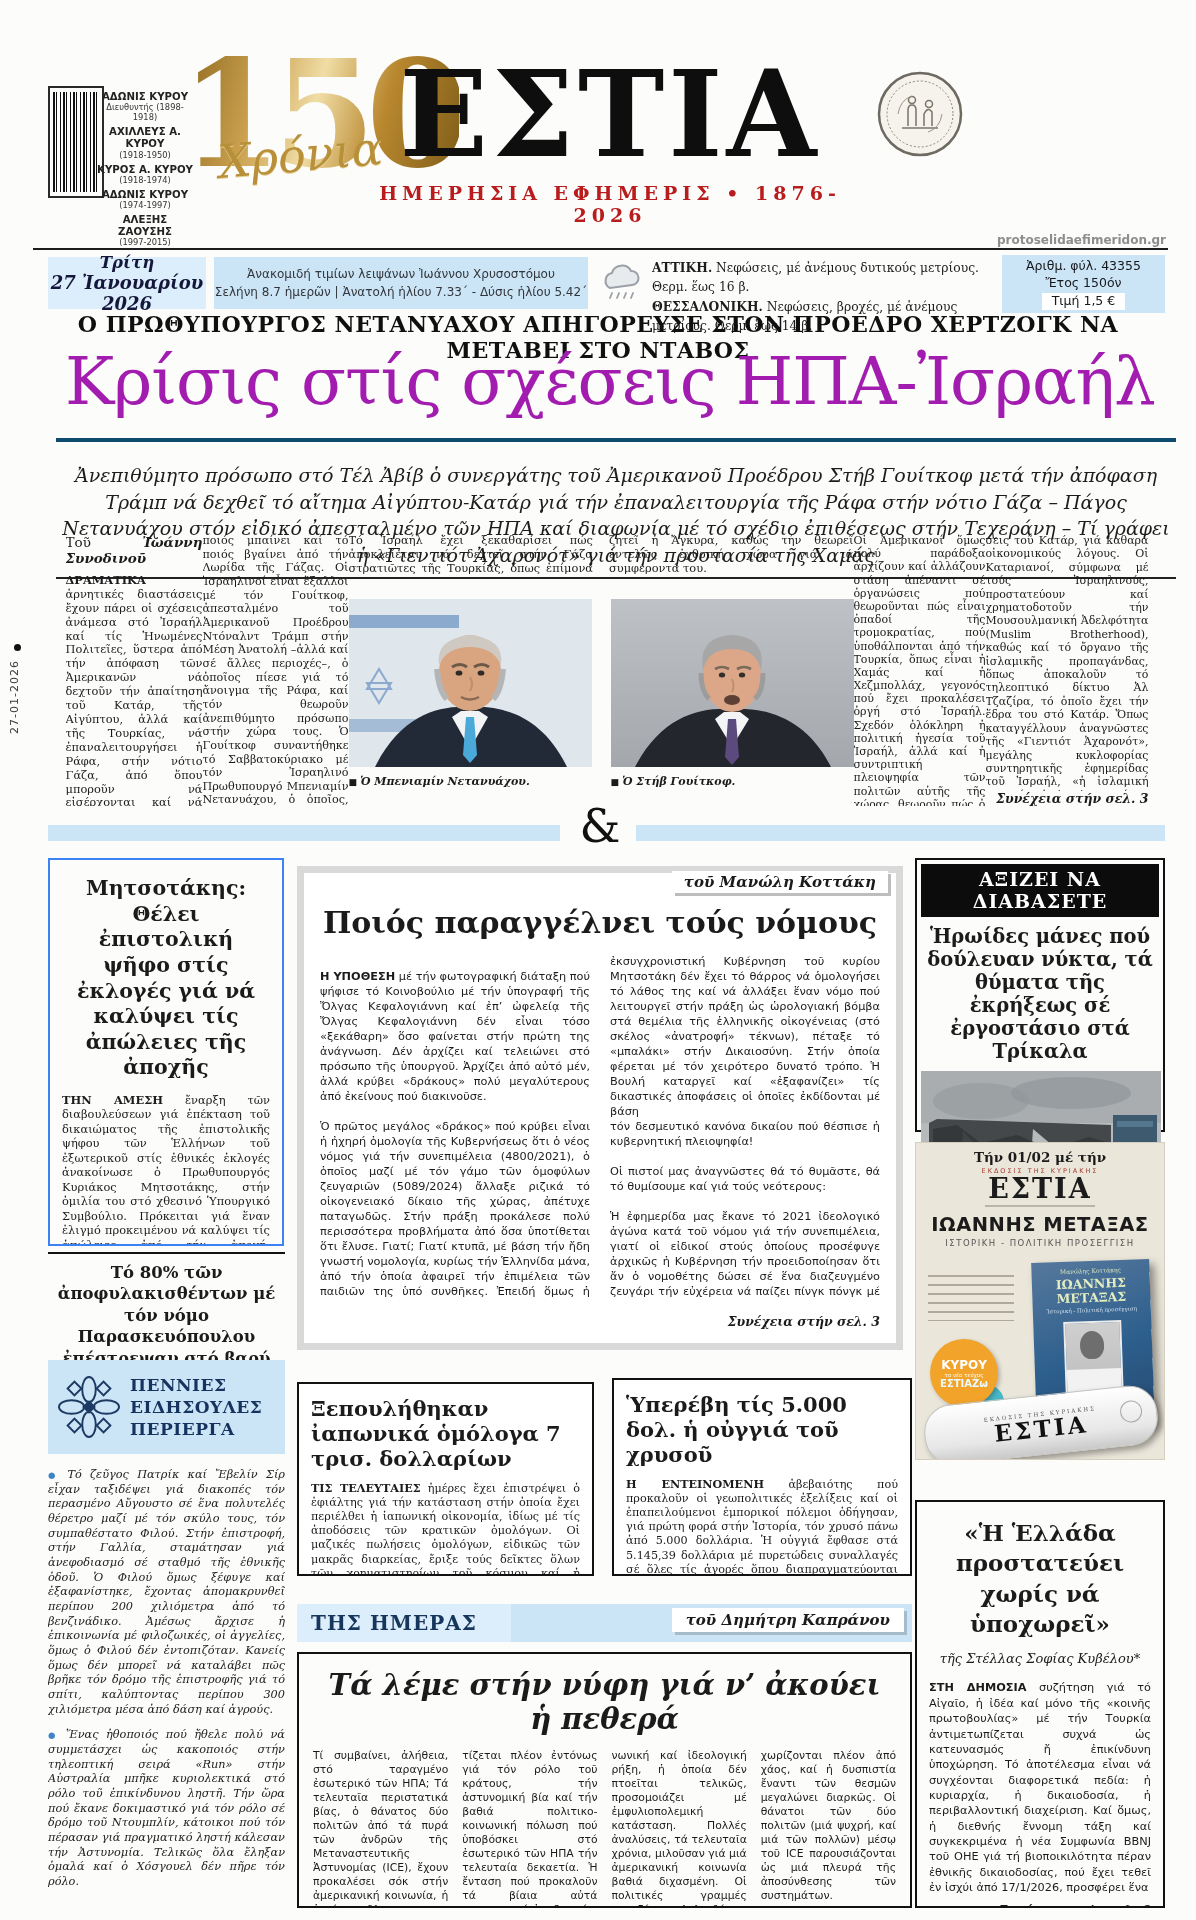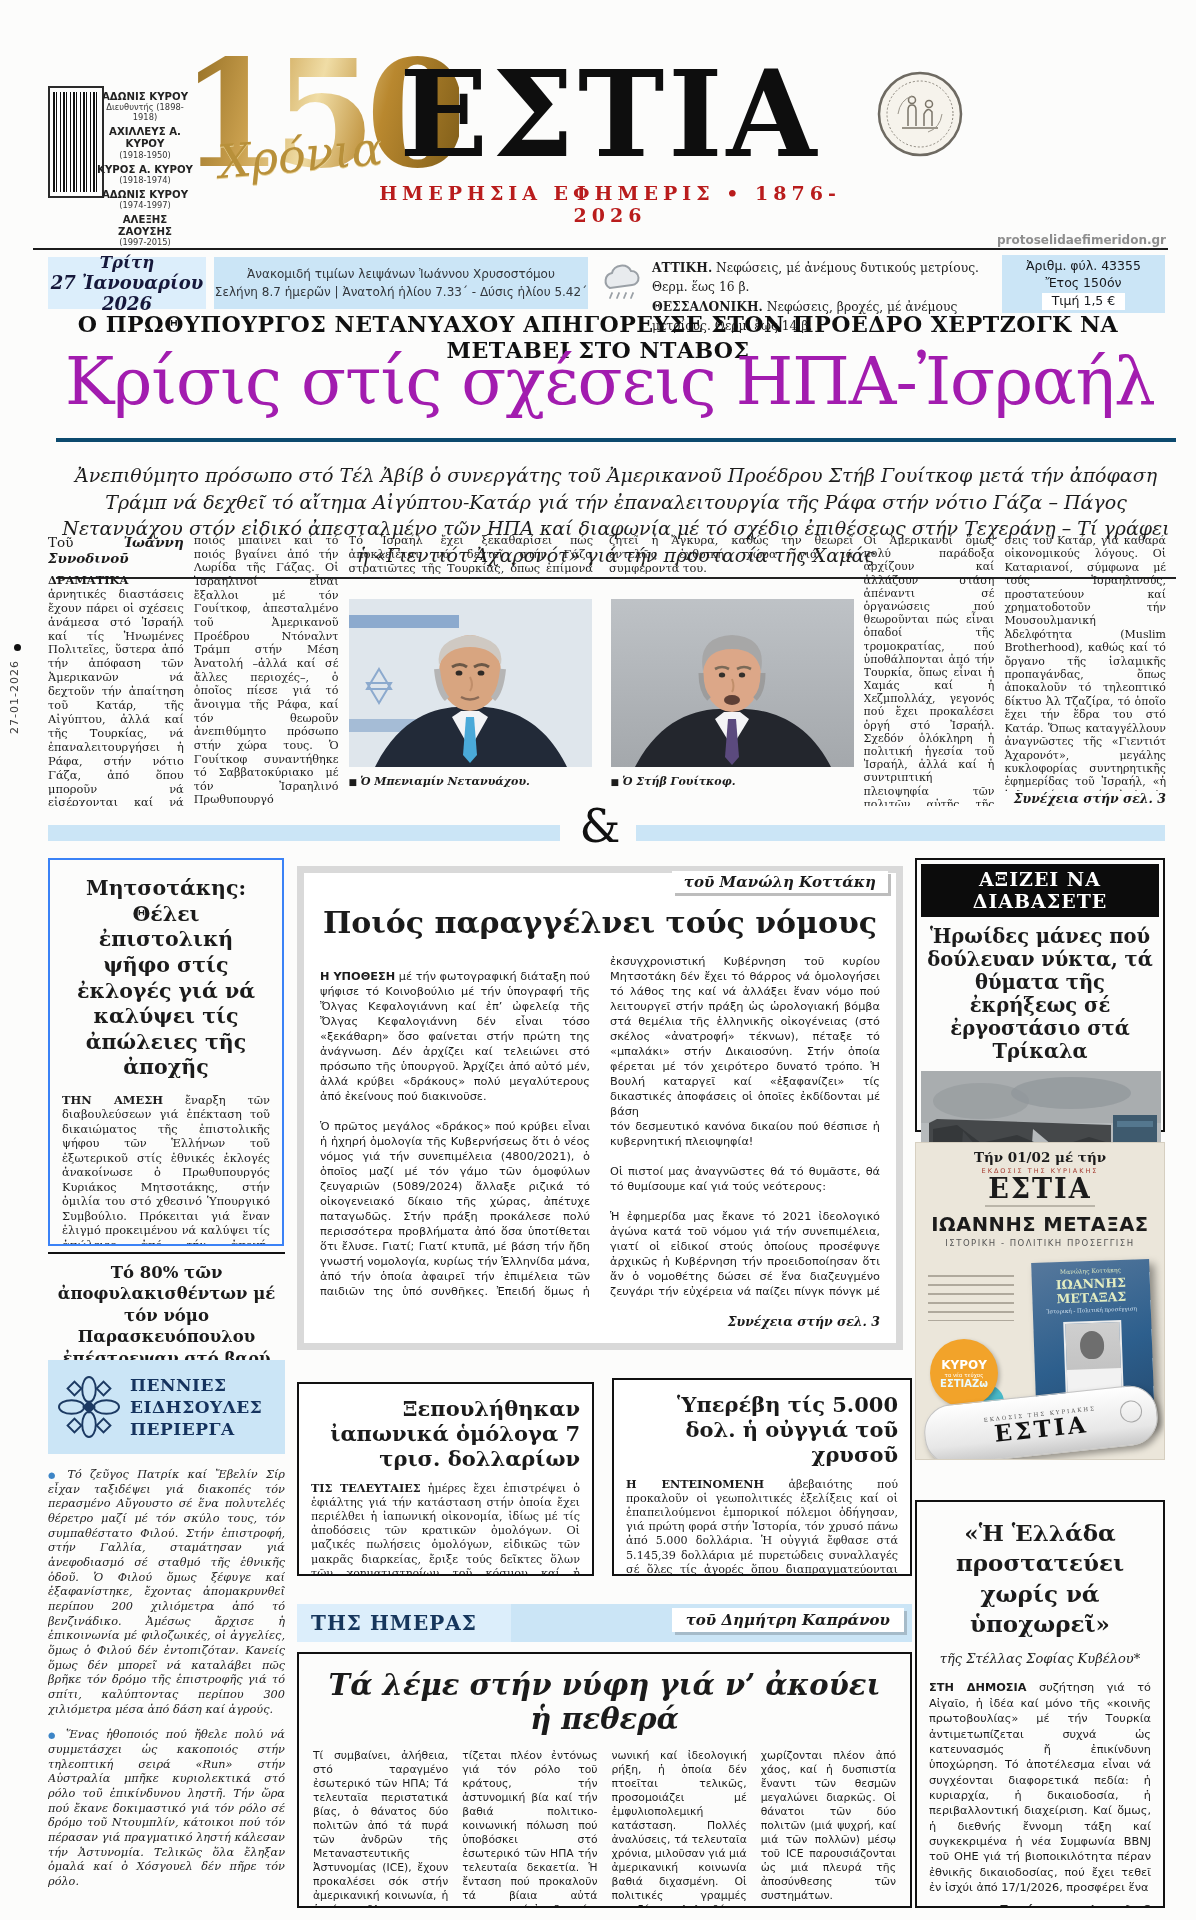--- a/index.html
+++ b/index.html
@@ -41,21 +41,21 @@
   .numbox{left:1002px;top:255px;height:58px;width:163px;background:#cbe5f6;text-align:center;font-size:12.5px;line-height:1.35;color:#16181c;}
   .pricechip{display:inline-block;background:#fff;padding:0 10px;margin-top:1px;}
 
   
   .kicker{left:40px;top:311px;width:1116px;text-align:center;font-weight:bold;font-size:22.5px;letter-spacing:0.5px;
     transform:scaleX(0.98);color:#101010;}
   .headline{left:52px;top:334px;width:1116px;text-align:center;font-weight:normal;font-size:66px;line-height:1.45;
     letter-spacing:-1px;color:#a21caf;}
   .deckwrap{left:56px;top:438px;width:1116px;border-top:4px solid #0c4a6e;border-bottom:2px solid #222;padding:20px 2px 9px;}
   .deck{font-style:italic;font-size:19px;line-height:1.4;text-align:center;color:#1d1d1d;}
-  .article{left:48px;top:534px;width:1118px;height:272px;display:flex;gap:10px;font-size:11.4px;line-height:1.22;justify-content:center;}
+  .article{left:48px;top:534px;width:1118px;height:272px;display:flex;font-size:11.4px;line-height:1.22;justify-content:center;}
   .article .col{overflow:hidden;}
   .byline{font-size:13.5px;margin-bottom:7px;}
   .byline b{font-style:italic;}
   .c1{width:137px;} .c2{width:146px;font-size:11.2px;} .cmid{width:505px;}
   .c4{width:132px;font-size:11px;line-height:1.2;} .c5{width:163px;font-size:11px;display:flex;flex-direction:column;}
   .midtext{column-count:2;column-gap:16px;height:58px;overflow:hidden;margin-bottom:7px;font-size:11.4px;}
   .photorow{display:flex;gap:19px;}
   .fig{width:243px;}
   .caption{font-size:11px;font-weight:bold;font-style:italic;margin-top:4px;}
   .caption::before{content:"■ ";font-style:normal;font-size:9px;}
@@ -124,21 +124,21 @@
   .law80 .det{font-style:italic;font-size:12.5px;text-align:center;margin-top:4px;}
   .pennies{left:48px;top:1360px;width:237px;height:94px;background:#cbe5f6;display:flex;align-items:center;
     gap:10px;padding:0 10px;box-sizing:border-box;}
   .pennies .tt{font-weight:bold;font-size:17px;line-height:1.3;color:#15335e;letter-spacing:0.5px;}
   .briefs{left:48px;top:1468px;width:237px;height:440px;font-style:italic;font-size:11.3px;line-height:1.3;color:#222;}
   .briefs p{margin:0 0 11px;}
   .briefs p::before{content:"● ";color:#3d85c6;font-size:8.5px;font-style:normal;}
 
   
   .nbox{border:2px solid #111;box-sizing:border-box;padding:12px 12px;background:#fff;}
-  .nbox h3{margin:0 0 9px;text-align:right;font-weight:bold;}
+  .nbox h3{margin:0 0 9px;text-align:left;font-weight:bold;}
   .japan{left:297px;top:1382px;width:297px;height:194px;}
   .japan h3{font-size:21px;line-height:1.2;}
   .japan .bd{font-size:11.2px;line-height:1.27;}
   .gold{left:612px;top:1378px;width:300px;height:198px;}
   .gold h3{font-size:21px;line-height:1.2;}
   .gold .bd{font-size:11.2px;line-height:1.27;}
   .imeras{left:297px;top:1604px;width:615px;height:38px;background:#cbe5f6;}
   .imeras .lab{position:absolute;left:0;top:0;height:38px;line-height:38px;padding:0 34px 0 14px;background:#dceefb;
     font-weight:bold;font-size:20px;color:#16365c;letter-spacing:1px;}
   .imeras .auth{position:absolute;right:8px;top:4px;background:#fff;padding:3px 14px;font-weight:bold;font-style:italic;

